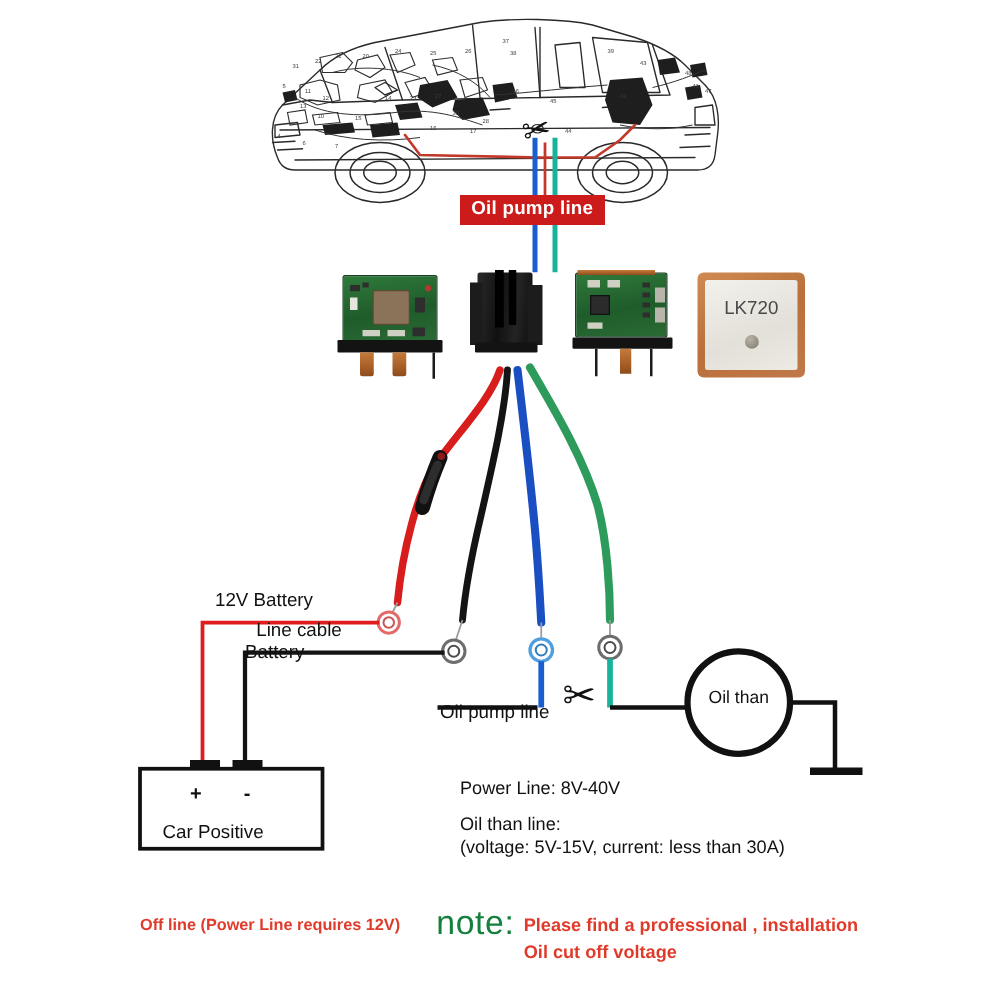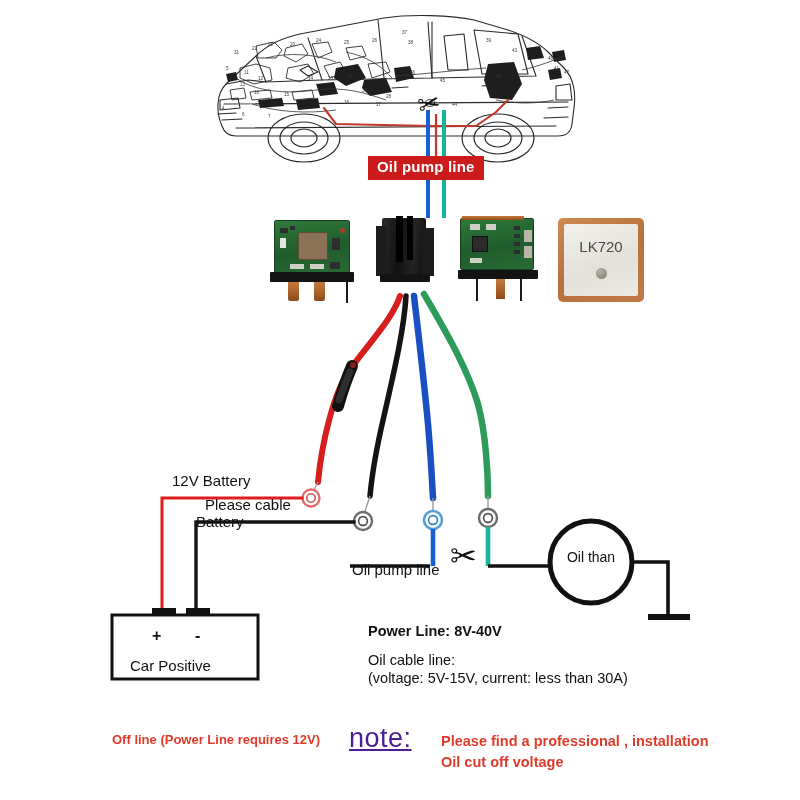--- a/index.html
+++ b/index.html
@@ -132,37 +132,36 @@
   #lbl-carbattery { left: 130px; top: 657px; font-size: 15px; }
   #lbl-batt-plus { left: 152px; top: 626px; font-size: 16px; font-weight: 700; }
   #lbl-batt-minus { left: 195px; top: 626px; font-size: 16px; font-weight: 700; }
   #lbl-oilpumpline-low { left: 352px; top: 561px; font-size: 15px; }
   #lbl-oilpump-circle {
     left: 551px; top: 549px; width: 80px; text-align: center;
     font-size: 14px;
   }
 
   #spec-block { left: 368px; top: 622px; font-size: 14.5px; }
-  #spec-block .spec-line { margin-bottom: 11px; font-weight: bold; }
+  #spec-block .spec-line { margin-bottom: 11px; }
   #spec-block .spec-line:last-child { margin-bottom: 0; }
   #spec-block .tight { margin-bottom: 0px; }
   #note-offstate {
     left: 112px; top: 732px;
     font-size: 13px; font-weight: 600;
     color: #e03a2a;
   }
   #note-word {
     left: 349px; top: 722px;
     font-size: 27px;
-    color: #4c1d95;
+    color: #15803d;
     letter-spacing: 0.5px;
-    text-decoration: underline;
   }
   #note-body {
-    left: 441px; top: 731px;
+    left: 419px; top: 731px;
     font-size: 14.5px;
     color: #e03a2a;
     line-height: 1.45;
     font-weight: 600;
   }
 
   .scissors {
     position: absolute;
     color: #111;
     line-height: 1;
@@ -427,37 +426,37 @@
     <circle cx="591" cy="562" r="41" fill="#ffffff" stroke="#111" stroke-width="5"></circle>
 
     <path d="M632 562 L668 562 L668 616" fill="none" stroke="#111" stroke-width="3.6"></path>
     <path d="M648 617 L690 617" stroke="#111" stroke-width="6" stroke-linecap="butt"></path>
   </svg>
 
   <div class="scissors" id="scissors-lower">✂</div>
 
   <div class="lbl" id="lbl-12v">12V Battery</div>
 
-  <div class="lbl" id="lbl-powercable">Please cable</div>
+  <div class="lbl" id="lbl-powercable">Line cable</div>
 
   <div class="lbl" id="lbl-negative">Battery</div>
 
   <div class="lbl" id="lbl-batt-plus">+</div>
 
   <div class="lbl" id="lbl-batt-minus">-</div>
 
   <div class="lbl" id="lbl-carbattery">Car Positive</div>
 
   <div class="lbl" id="lbl-oilpumpline-low">Oil pump line</div>
 
   <div class="lbl" id="lbl-oilpump-circle">Oil than</div>
 
   <div class="lbl" id="spec-block">
     <div class="spec-line">Power Line: 8V-40V</div>
-    <div class="tight">Oil cable line:</div>
+    <div class="tight">Oil than line:</div>
     <div>(voltage: 5V-15V, current: less than 30A)</div>
   </div>
 
   <div class="lbl" id="note-offstate">Off line (Power Line requires 12V)</div>
 
   <div class="lbl" id="note-word">note:</div>
 
   <div class="lbl" id="note-body">
     <div>Please find a professional ,  installation</div>
     <div>Oil cut off voltage</div>

